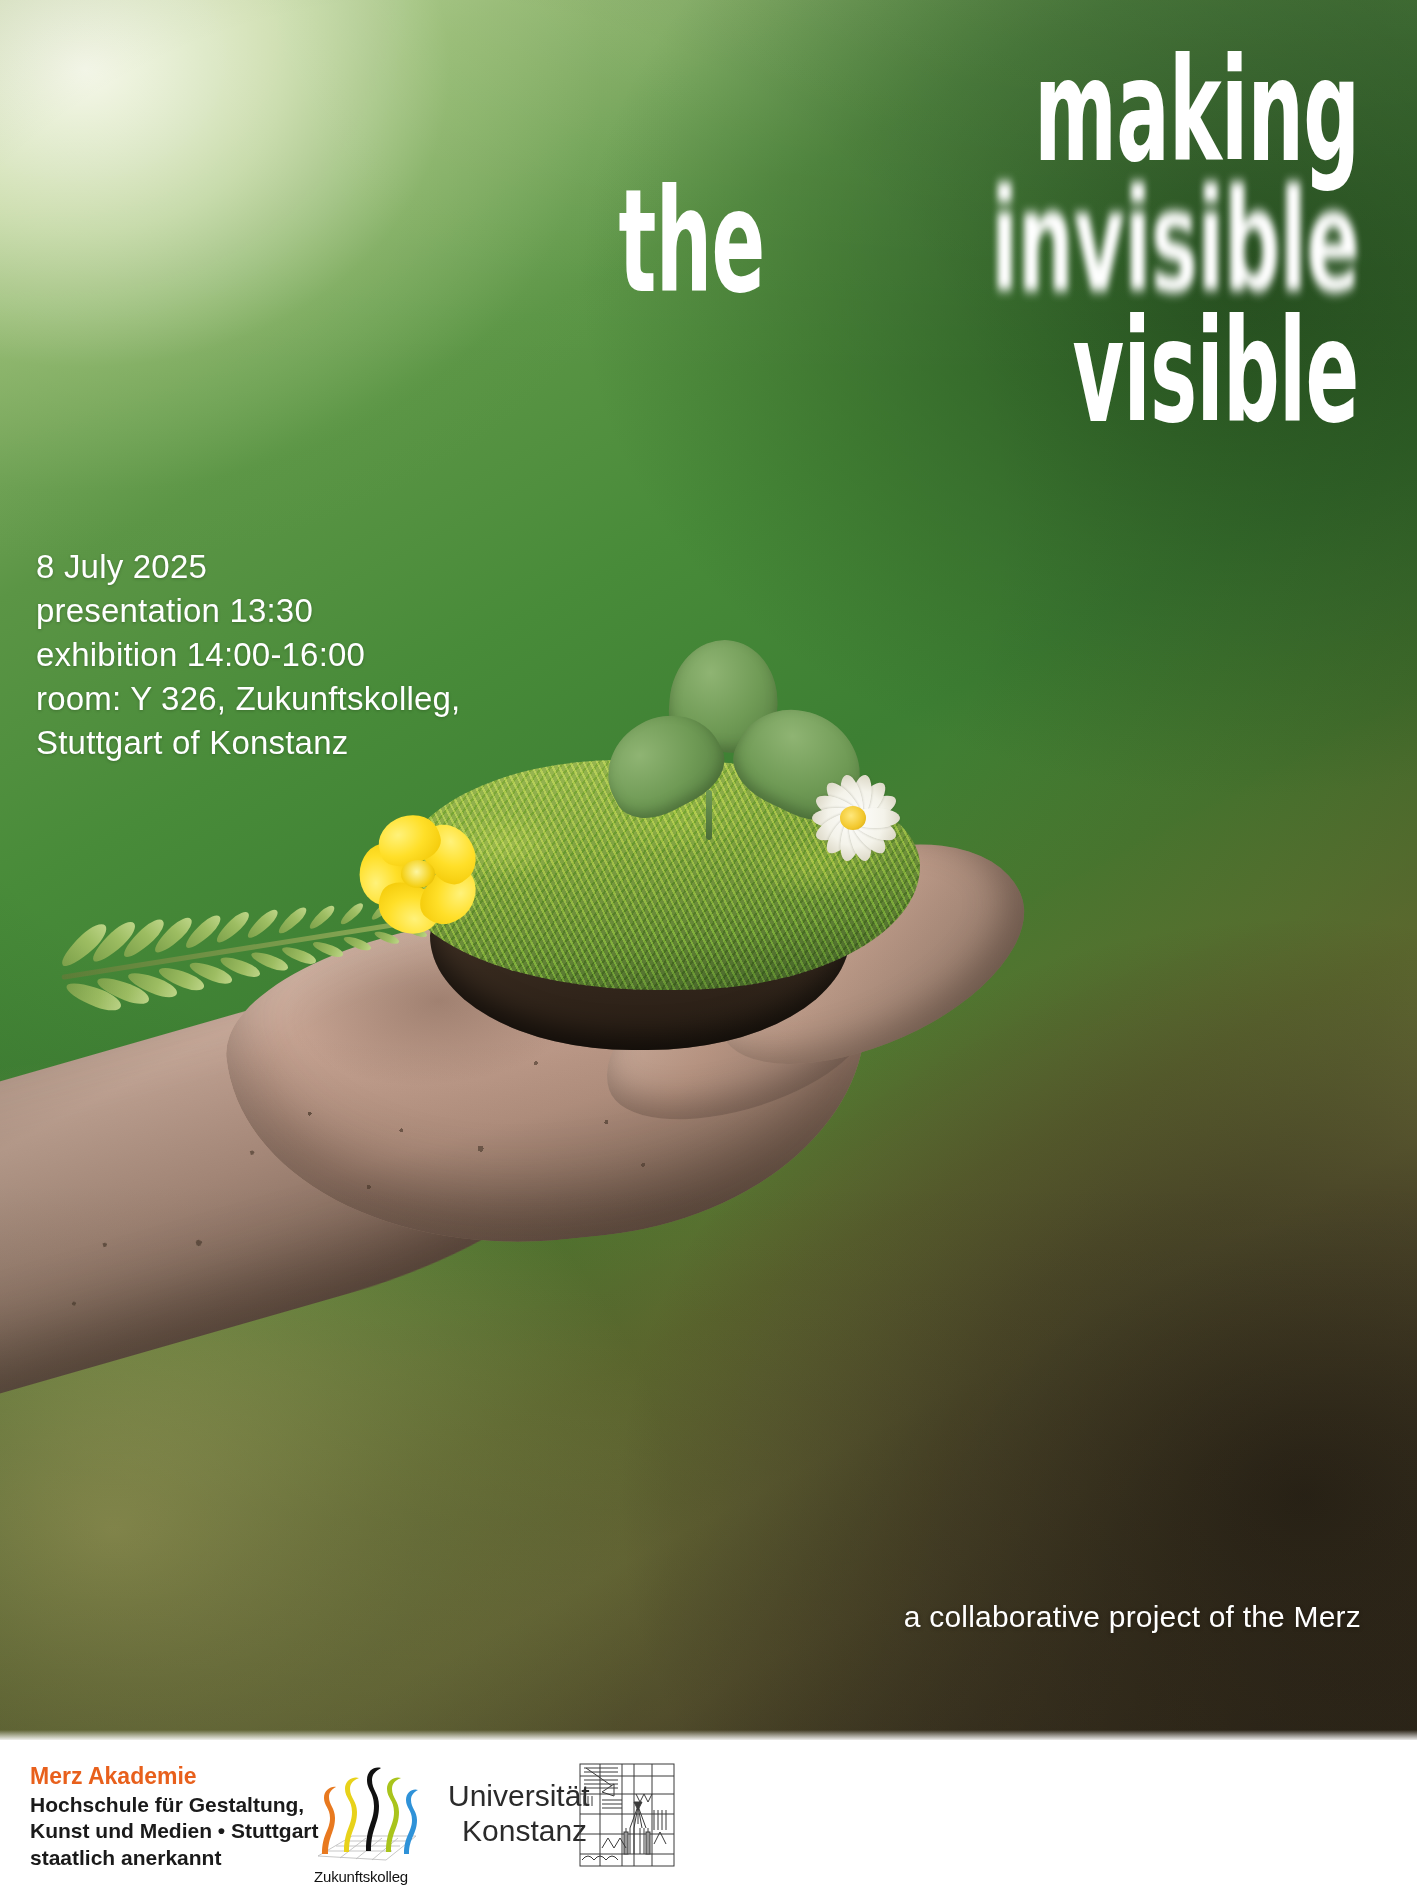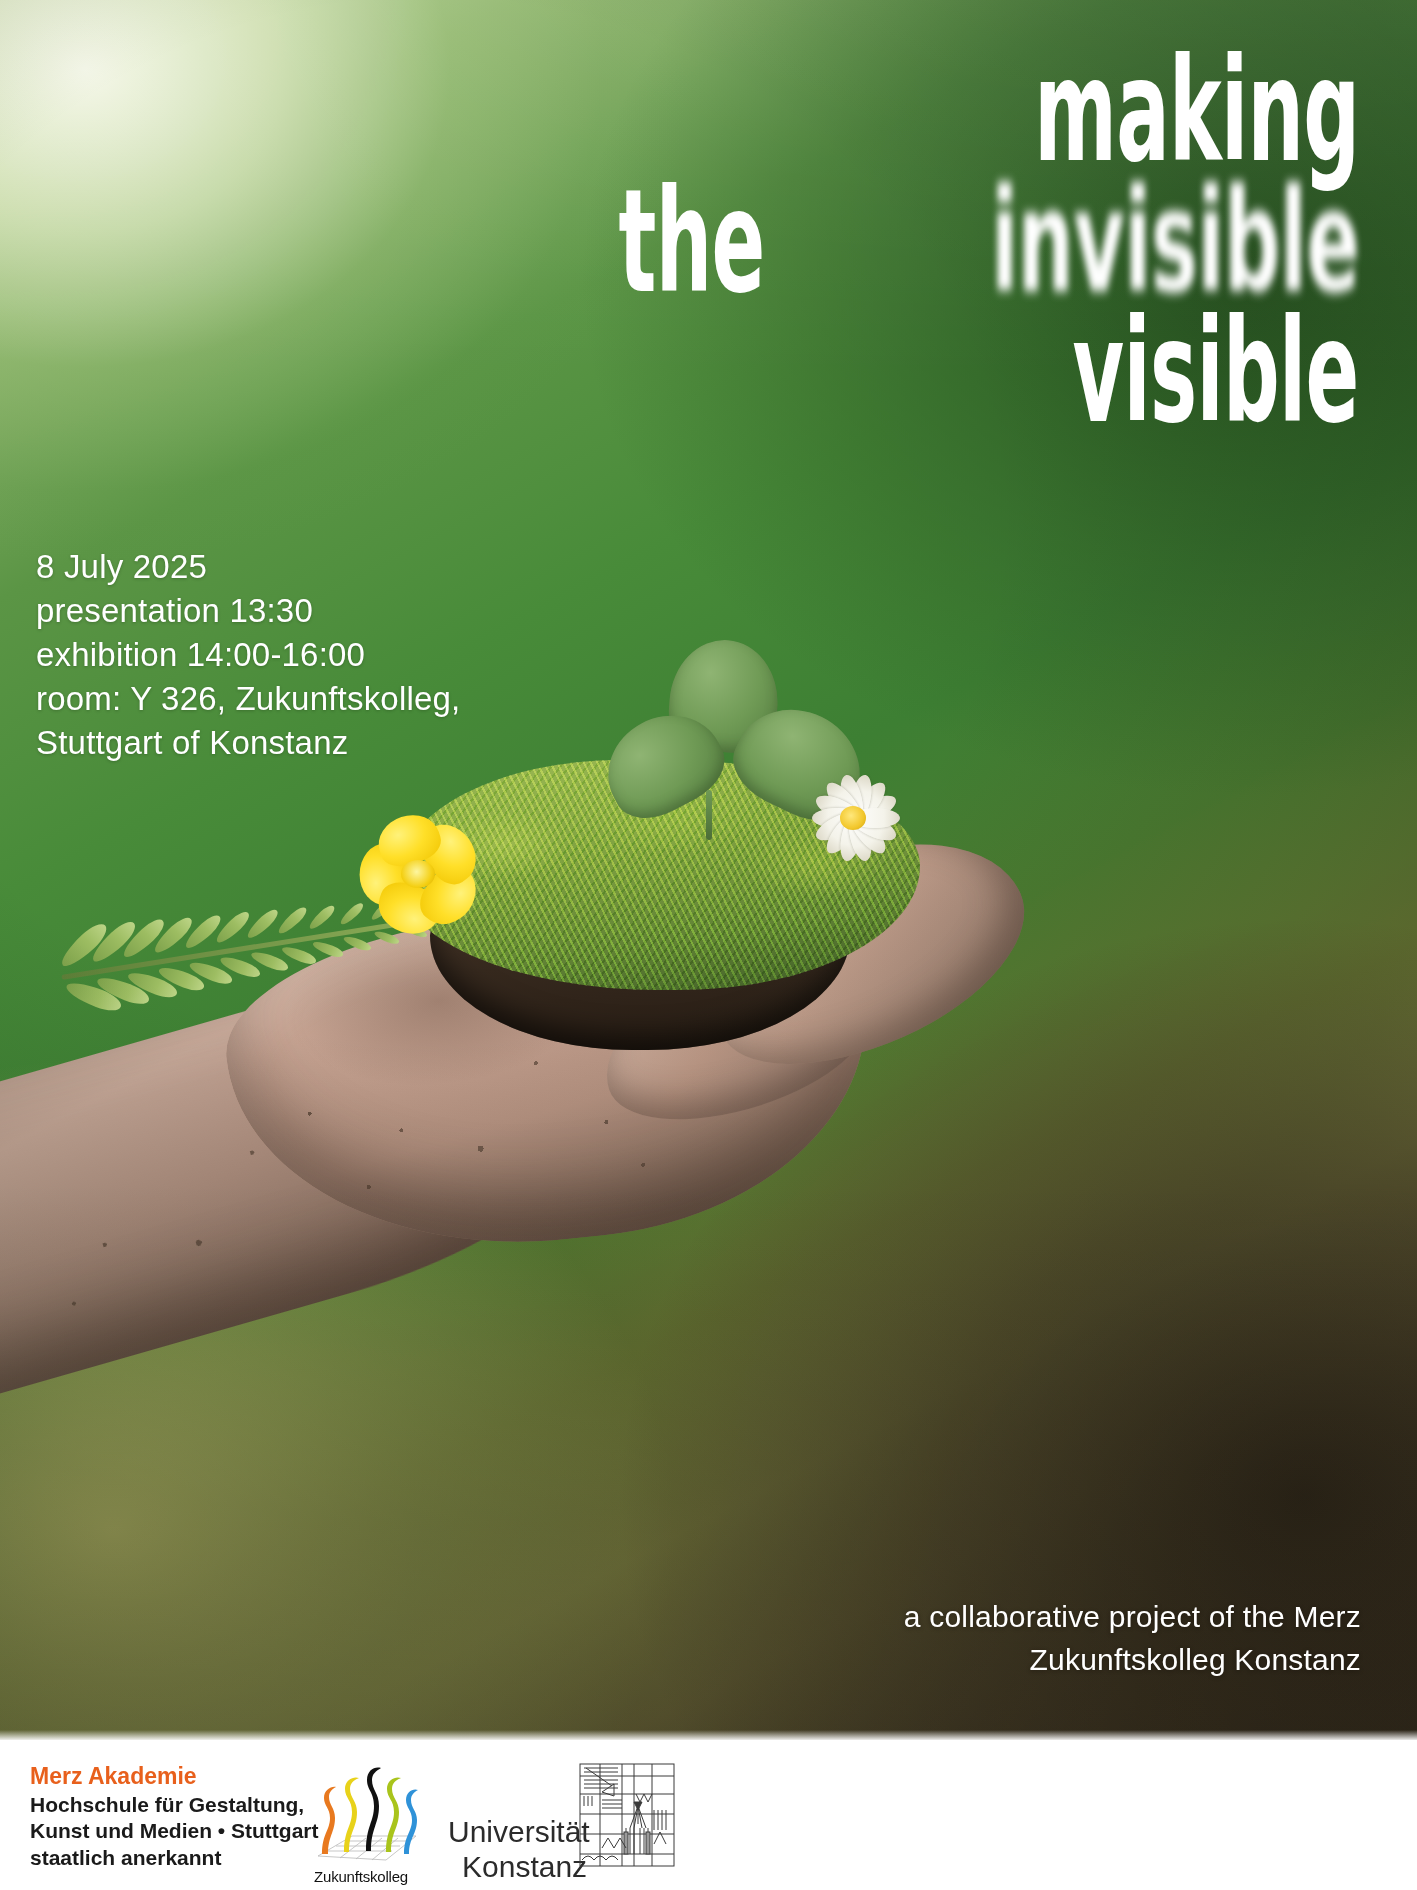--- a/index.html
+++ b/index.html
@@ -246,21 +246,21 @@
   .merz .sub { display:block; font-weight:bold; }
 
   .zk-logo { position:absolute; left:300px; top:20px; width:120px; height:126px; }
   .zk-cap {
     position:absolute; left:303px; top:128px;
     width:116px; text-align:center;
     font-size:15px; font-weight:normal; color:#111;
     letter-spacing:-0.2px;
   }
 
-  .unikn { position:absolute; left:448px; top:38px; font-size:30px; line-height:1.18; color:#2b2b2b; font-weight:300;margin-top:36px; }
+  .unikn { position:absolute; left:448px; top:38px; font-size:30px; line-height:1.18; color:#2b2b2b; font-weight:300; }
   .unikn span { display:block; }
   .unikn .l2 { padding-left:14px; }
 
   .unikn-mark { position:absolute; left:578px; top:22px; width:98px; height:106px; }
 
   .edge-mask {
     position:absolute; left:0; top:1730px; width:1417px; height:12px;
     background:linear-gradient(180deg, rgba(255,255,255,0) 0%, #ffffff 92%);
   }
 </style>
@@ -369,21 +369,20 @@
   <div class="details">
     <div>8 July 2025</div>
     <div>presentation 13:30</div>
     <div>exhibition 14:00-16:00</div>
     <div>room: Y 326, Zukunftskolleg,</div>
     <div>Stuttgart of Konstanz</div>
   </div>
 
   <div class="credits">
     <div>a collaborative project of the Merz</div>
-    <div>Zukunftskolleg Konstanz</div>
   </div>
 
   <div class="edge-mask"></div>
 
   <div class="footer">
 
     <div class="merz">
       <span class="brand">Merz Akademie</span>
       <span class="sub">Hochschule für Gestaltung,</span>
       <span class="sub">Kunst und Medien • Stuttgart</span>

